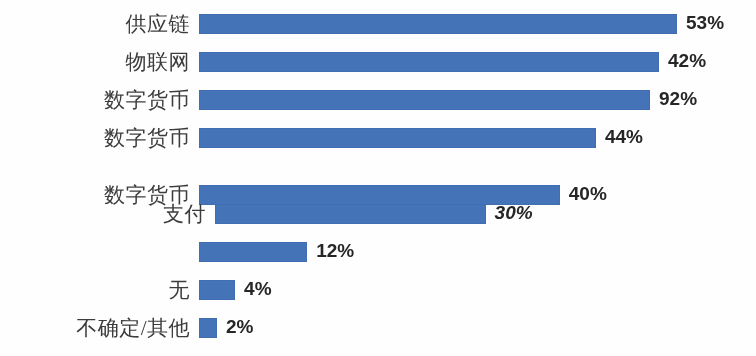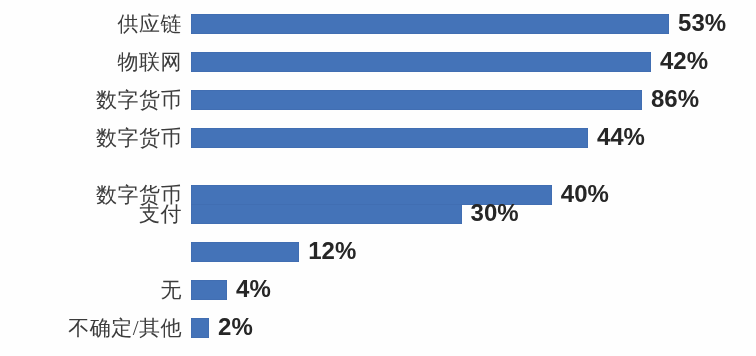--- a/index.html
+++ b/index.html
@@ -18,21 +18,21 @@
   }
   .plot-area {
     position: absolute;
     left: 0;
     top: 0;
     width: 756px;
     height: 356px;
   }
   .bar-row {
     position: absolute;
-    left: 4px;
+    left: 12px;
     width: 640px;
     height: 38px;
     display: flex;
     align-items: center;
   }
   .cat-label {
     position: absolute;
     left: 0;
     width: 178px;
     text-align: right;
@@ -51,21 +51,21 @@
   }
   .bar-fill {
     height: 20px;
     background: #4473b8;
     box-shadow: inset 0 0 0 0.5px #3e6aac;
   }
   .val-label {
     position: absolute;
     top: 8px;
     font-family: "Liberation Sans", "DejaVu Sans", sans-serif;
-    font-size: 24px;
+    font-size: 19px;
     line-height: 20px;
     font-weight: bold;
     color: #262626;
     white-space: nowrap;
   }
 </style>
 </head>
 <body>
 
 <div id="chart-root">
@@ -82,42 +82,42 @@
         <div class="bar-track">
           <div class="bar-fill" style="width: 460.02px; background: rgb(68, 115, 184);"></div>
         </div>
         <div class="val-label" style="left: 656.02px;">42%</div>
       </div>
       <div class="bar-row" style="top: 81px;">
         <div class="cat-label">数字货币</div>
         <div class="bar-track">
           <div class="bar-fill" style="width: 451px; background: rgb(68, 115, 184);"></div>
         </div>
-        <div class="val-label" style="left: 647px;">86%</div>
+        <div class="val-label" style="left: 647px;">92%</div>
       </div>
       <div class="bar-row" style="top: 119px;">
         <div class="cat-label">数字货币</div>
         <div class="bar-track">
           <div class="bar-fill" style="width: 396.88px; background: rgb(68, 115, 184);"></div>
         </div>
         <div class="val-label" style="left: 592.88px;">44%</div>
       </div>
       <div class="bar-row" style="top: 157px; margin-top: 19px;">
         <div class="cat-label">数字货币</div>
         <div class="bar-track">
           <div class="bar-fill" style="width: 360.8px; background: rgb(68, 115, 184);"></div>
         </div>
         <div class="val-label" style="left: 556.8px; text-align: center;">40%</div>
       </div>
-      <div class="bar-row" style="top: 195px;">
+      <div class="bar-row" style="top: 195px; margin-left: 16px;">
         <div class="cat-label">支付</div>
         <div class="bar-track">
           <div class="bar-fill" style="width: 270.6px; background: rgb(68, 115, 184);"></div>
         </div>
-        <div class="val-label" style="left: 466.6px;">30%</div>
+        <div class="val-label" style="left: 466.6px; font-style: italic;">30%</div>
       </div>
       <div class="bar-row" style="top: 233px;">
         <div class="bar-track">
           <div class="bar-fill" style="width: 108.24px; background: rgb(68, 115, 184);"></div>
         </div>
         <div class="val-label" style="left: 304.24px; text-align: right;">12%</div>
       </div>
       <div class="bar-row" style="top: 271px;">
         <div class="cat-label">无</div>
         <div class="bar-track">

